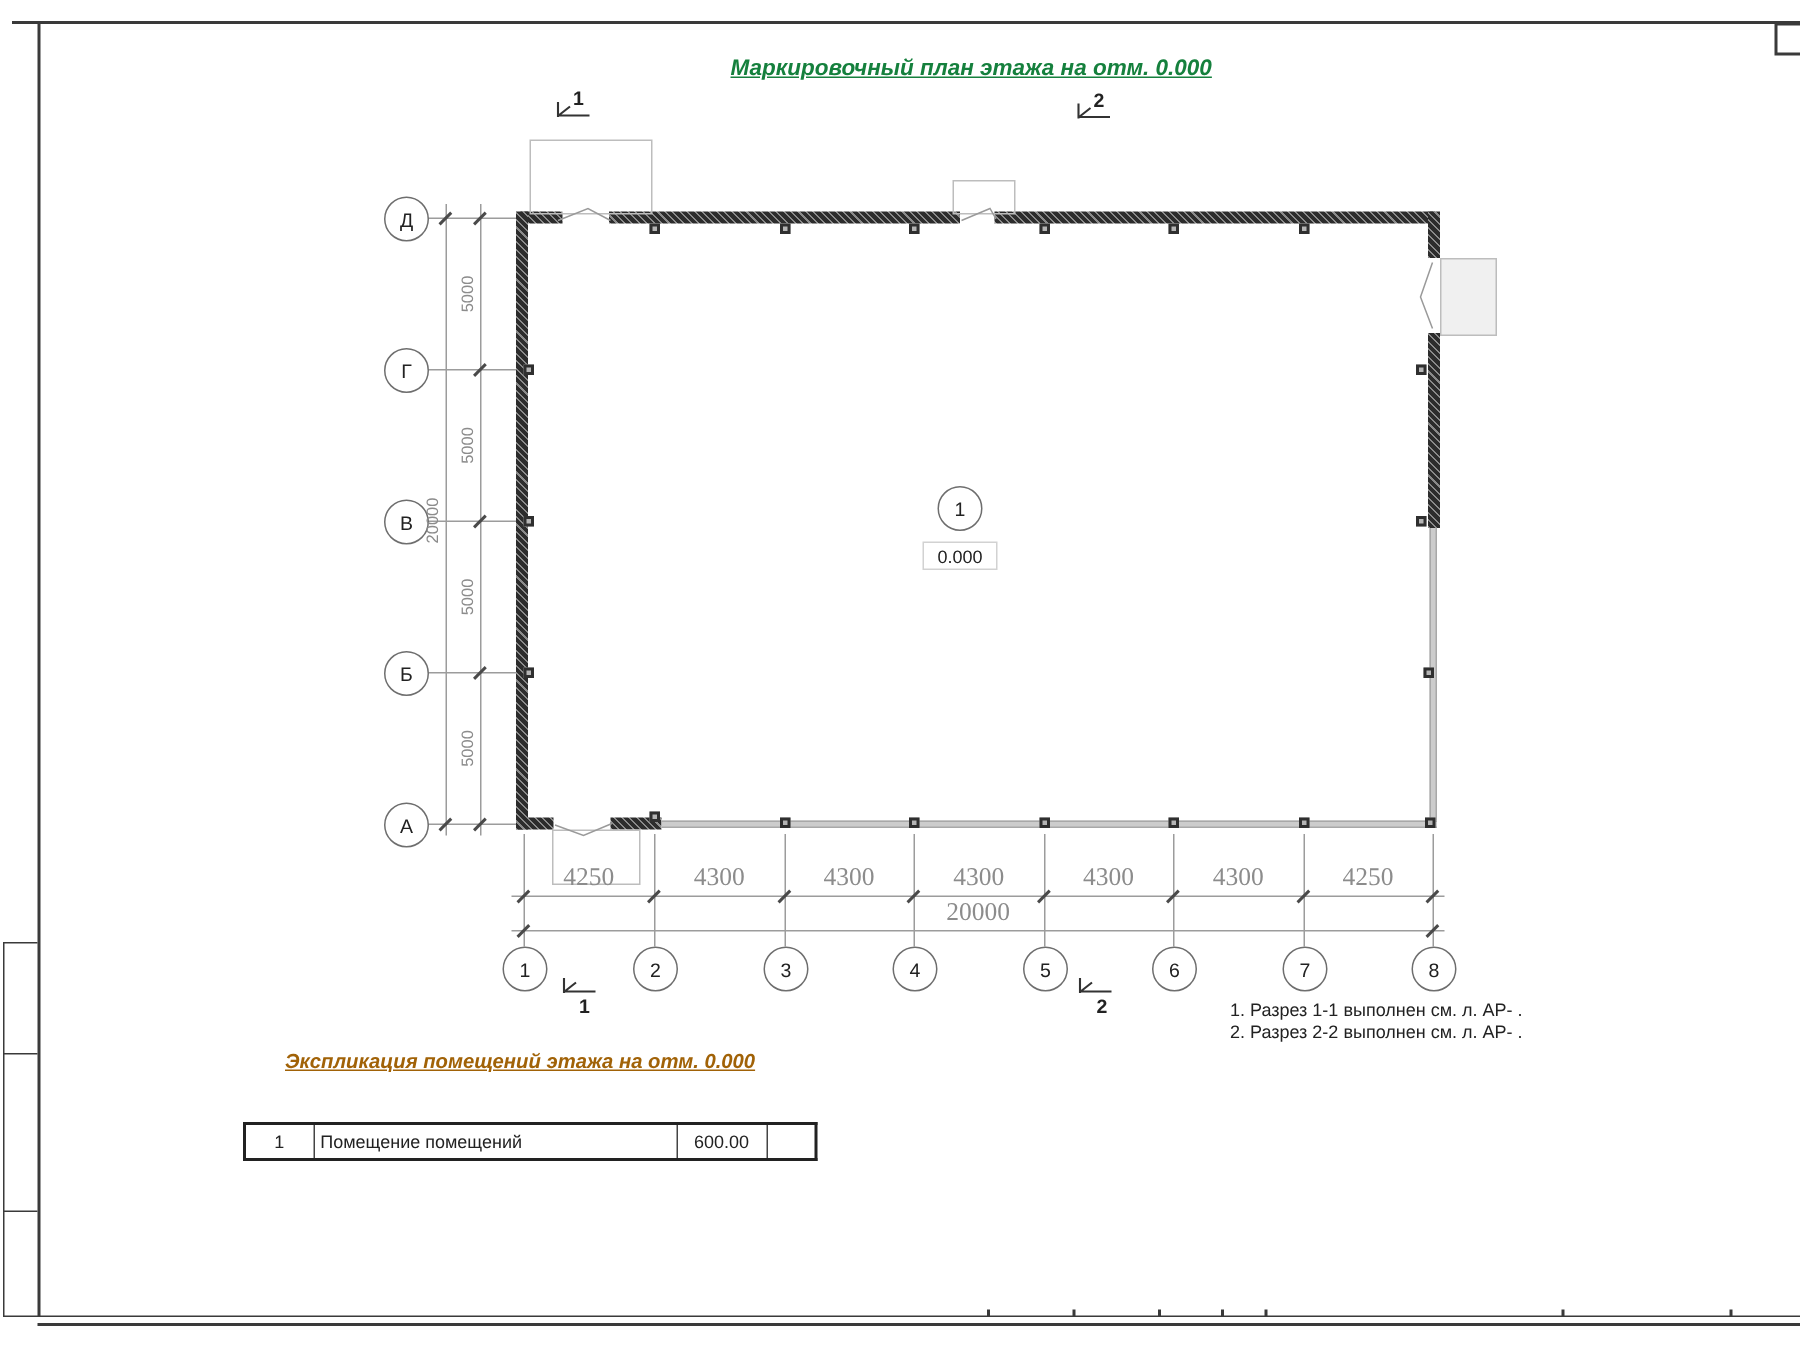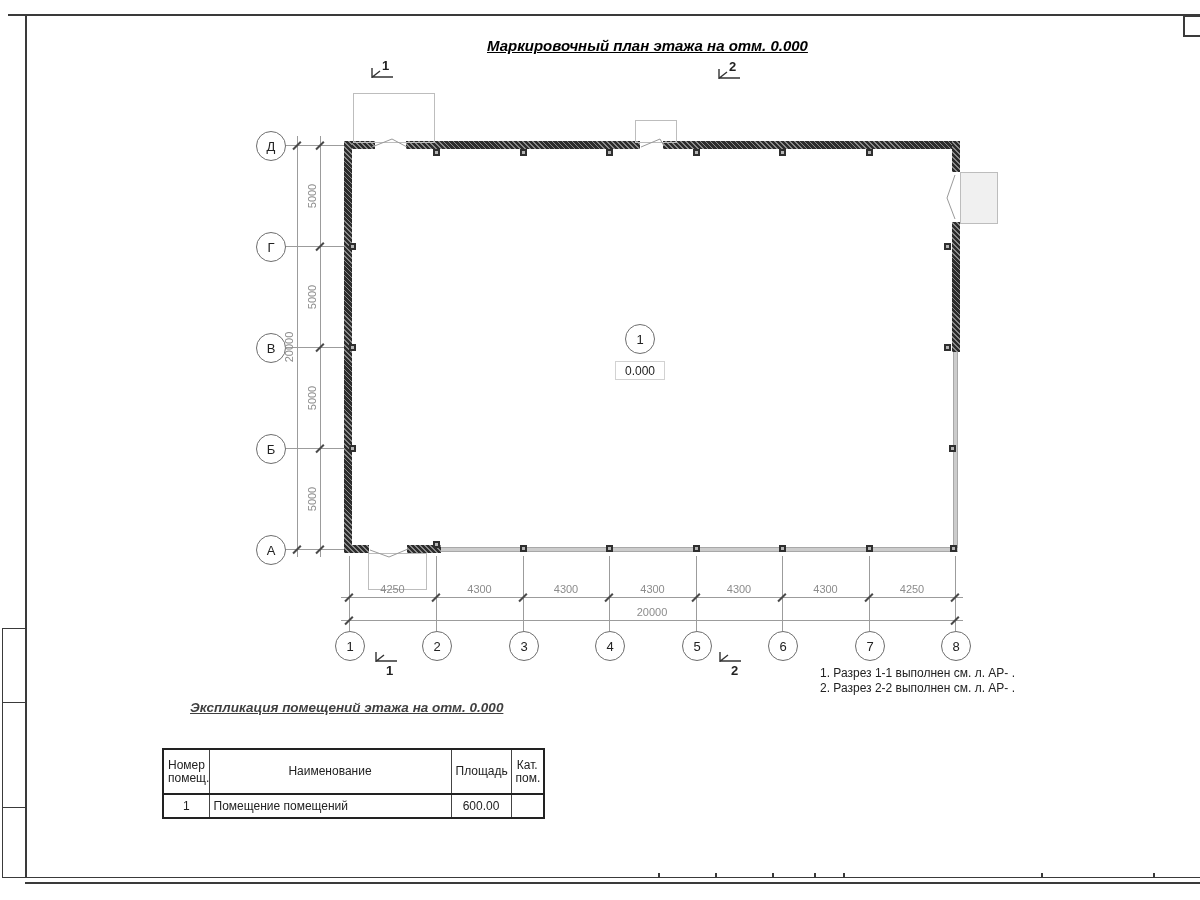--- a/index.html
+++ b/index.html
@@ -22,30 +22,30 @@
              border-left:1px solid #a8a8a8;border-right:1px solid #a8a8a8;box-sizing:border-box;}
   .vest{position:absolute;border:1px solid #bdbdbd;}
   .marker{position:absolute;width:7px;height:7px;background:#b5b5b5;
           border:2px solid #2f2f2f;box-sizing:border-box;}
   
   .axis-circle{position:absolute;width:28px;height:28px;border:1px solid #6e6e6e;border-radius:50%;
                background:#fff;display:flex;align-items:center;justify-content:center;
                font-size:13px;color:#222;}
   
   .tick{position:absolute;width:1.5px;height:11px;background:#4a4a4a;transform:rotate(45deg);}
-  .dimlabel{position:absolute;font-size:11px;color:#8c8c8c;white-space:nowrap;
-            transform:translate(-50%,-100%);}
+  .dimlabel{position:absolute;font-size:17px;color:#8c8c8c;white-space:nowrap;
+            transform:translate(-50%,-100%);font-family:Liberation Serif, serif;}
   .dimlabelR{position:absolute;font-size:11px;color:#8c8c8c;white-space:nowrap;
              transform:translate(-50%,-50%) rotate(-90deg);}
   .seclabel{position:absolute;font-size:13px;font-weight:600;color:#222;}
   
   .title{position:absolute;left:487px;top:37px;font-size:15px;font-style:italic;font-weight:600;
-         text-decoration:underline;color:#000000;white-space:nowrap;}
+         text-decoration:underline;color:#15803d;white-space:nowrap;}
   .tbl-title{position:absolute;left:190px;top:700px;font-size:13.5px;font-style:italic;font-weight:600;
-             text-decoration:underline;color:#404040;white-space:nowrap;}
+             text-decoration:underline;color:#a16207;white-space:nowrap;}
   .notes{position:absolute;left:820px;top:666px;font-size:12px;line-height:14.5px;color:#222;}
   .elev-box{position:absolute;left:615px;top:361px;width:48px;height:17px;border:1px solid #d2d2d2;
             background:#fff;display:flex;align-items:center;justify-content:center;font-size:12px;}
   
   .expl{position:absolute;left:162px;top:748px;border-collapse:collapse;table-layout:fixed;
         width:381px;font-size:12px;color:#222;border:2px solid #222;}
   .expl td{border:1px solid #444;padding:0 4px;overflow:hidden;}
   .expl tr.hdr td{border-bottom:2px solid #222;text-align:center;vertical-align:middle;
                   line-height:13px;}
   .expl .c{text-align:center;}
@@ -202,26 +202,20 @@
   </div>
 
 <table class="expl">
   <colgroup>
       <col style="width:46px;">
       <col style="width:242px;">
       <col style="width:60px;">
       <col style="width:33px;">
     </colgroup>
   <tbody>
-      <tr class="hdr" style="height:45px;">
-    <td>Номер помещ.</td>
-    <td>Наименование</td>
-    <td>Площадь</td>
-    <td>Кат. пом.</td>
-  </tr>
   <tr style="height:24px;">
     <td class="c">1</td>
     <td>Помещение помещений</td>
     <td class="c">600.00</td>
     <td></td>
   </tr>
 </tbody>
   </table>
 
 </body></html>

